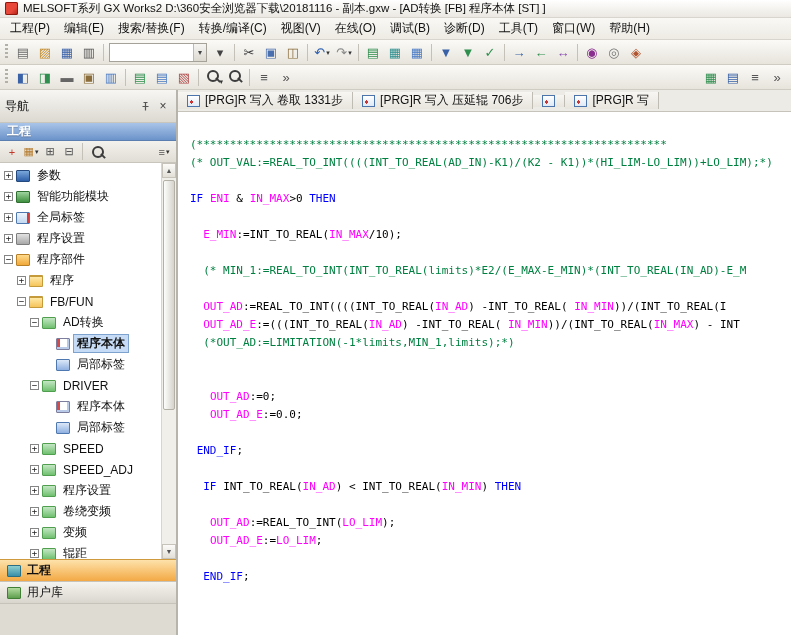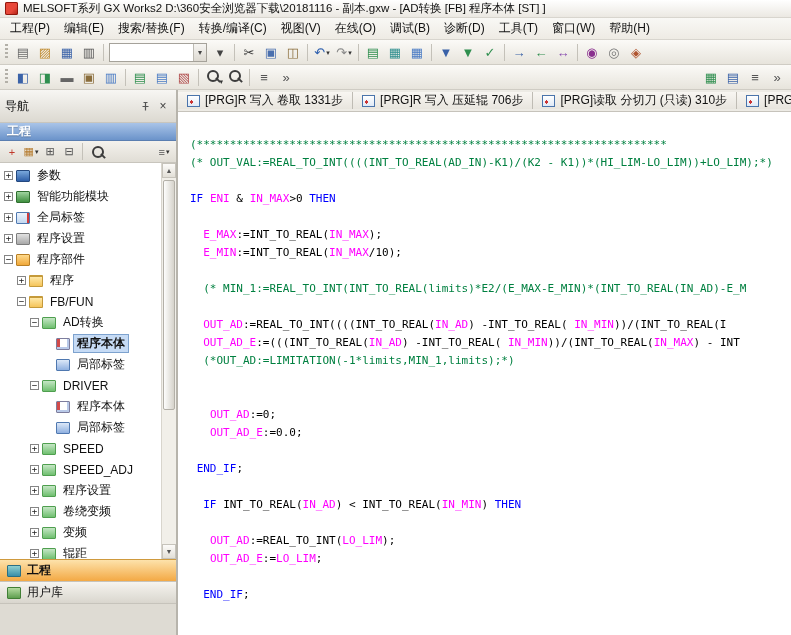--- a/index.html
+++ b/index.html
@@ -337,34 +337,32 @@
           <div class="tab">
             <span class="tab-icon"></span>
             <span class="tab-label">[PRG]R 写入 卷取 1331步</span>
           </div>
           <div class="tab">
             <span class="tab-icon"></span>
             <span class="tab-label">[PRG]R 写入 压延辊 706步</span>
           </div>
           <div class="tab">
             <span class="tab-icon"></span>
-            <span class="tab-label">[PRG]读取 分切刀 (只读) 310步</span>
           </div>
           <div class="tab">
             <span class="tab-icon"></span>
             <span class="tab-label">[PRG]R 写</span>
           </div>
         </div>
       <div class="code">
           <div class="code-line"><span class="tok" style="color: rgb(0, 128, 64);">(***********************************************************************</span></div>
           <div class="code-line"><span class="tok" style="color: rgb(0, 128, 64);">(* OUT_VAL:=REAL_TO_INT((((INT_TO_REAL(AD_IN)-K1)/(K2 - K1))*(HI_LIM-LO_LIM))+LO_LIM);*)</span></div>
           <div class="code-line">&nbsp;</div>
           <div class="code-line"><span class="tok" style="color: rgb(0, 0, 255);">IF </span><span class="tok" style="color: rgb(255, 0, 255);">ENI</span><span class="tok" style="color: rgb(0, 0, 0);"> &amp; </span><span class="tok" style="color: rgb(255, 0, 255);">IN_MAX</span><span class="tok" style="color: rgb(0, 0, 0);">&gt;0 </span><span class="tok" style="color: rgb(0, 0, 255);">THEN</span></div>
           <div class="code-line">&nbsp;</div>
-          <div class="code-line"><span class="tok" style="color: rgb(0, 0, 0);">  </span><span class="tok" style="color: rgb(255, 0, 255);">E_MAX</span><span class="tok" style="color: rgb(0, 0, 0);">:=INT_TO_REAL(</span><span class="tok" style="color: rgb(255, 0, 255);">IN_MAX</span><span class="tok" style="color: rgb(0, 0, 0);">);</span></div>
           <div class="code-line"><span class="tok" style="color: rgb(0, 0, 0);">  </span><span class="tok" style="color: rgb(255, 0, 255);">E_MIN</span><span class="tok" style="color: rgb(0, 0, 0);">:=INT_TO_REAL(</span><span class="tok" style="color: rgb(255, 0, 255);">IN_MAX</span><span class="tok" style="color: rgb(0, 0, 0);">/10);</span></div>
           <div class="code-line">&nbsp;</div>
           <div class="code-line"><span class="tok" style="color: rgb(0, 128, 64);">  (* MIN_1:=REAL_TO_INT(INT_TO_REAL(limits)*E2/(E_MAX-E_MIN)*(INT_TO_REAL(IN_AD)-E_M</span></div>
           <div class="code-line">&nbsp;</div>
           <div class="code-line"><span class="tok" style="color: rgb(0, 0, 0);">  </span><span class="tok" style="color: rgb(255, 0, 255);">OUT_AD</span><span class="tok" style="color: rgb(0, 0, 0);">:=REAL_TO_INT((((INT_TO_REAL(</span><span class="tok" style="color: rgb(255, 0, 255);">IN_AD</span><span class="tok" style="color: rgb(0, 0, 0);">) -INT_TO_REAL( </span><span class="tok" style="color: rgb(255, 0, 255);">IN_MIN</span><span class="tok" style="color: rgb(0, 0, 0);">))/(INT_TO_REAL(I</span></div>
           <div class="code-line"><span class="tok" style="color: rgb(0, 0, 0);">  </span><span class="tok" style="color: rgb(255, 0, 255);">OUT_AD_E</span><span class="tok" style="color: rgb(0, 0, 0);">:=(((INT_TO_REAL(</span><span class="tok" style="color: rgb(255, 0, 255);">IN_AD</span><span class="tok" style="color: rgb(0, 0, 0);">) -INT_TO_REAL( </span><span class="tok" style="color: rgb(255, 0, 255);">IN_MIN</span><span class="tok" style="color: rgb(0, 0, 0);">))/(INT_TO_REAL(</span><span class="tok" style="color: rgb(255, 0, 255);">IN_MAX</span><span class="tok" style="color: rgb(0, 0, 0);">) - INT</span></div>
           <div class="code-line"><span class="tok" style="color: rgb(0, 128, 64);">  (*OUT_AD:=LIMITATION(-1*limits,MIN_1,limits);*)</span></div>
           <div class="code-line">&nbsp;</div>
           <div class="code-line">&nbsp;</div>
           <div class="code-line"><span class="tok" style="color: rgb(0, 0, 0);">   </span><span class="tok" style="color: rgb(255, 0, 255);">OUT_AD</span><span class="tok" style="color: rgb(0, 0, 0);">:=0;</span></div>

